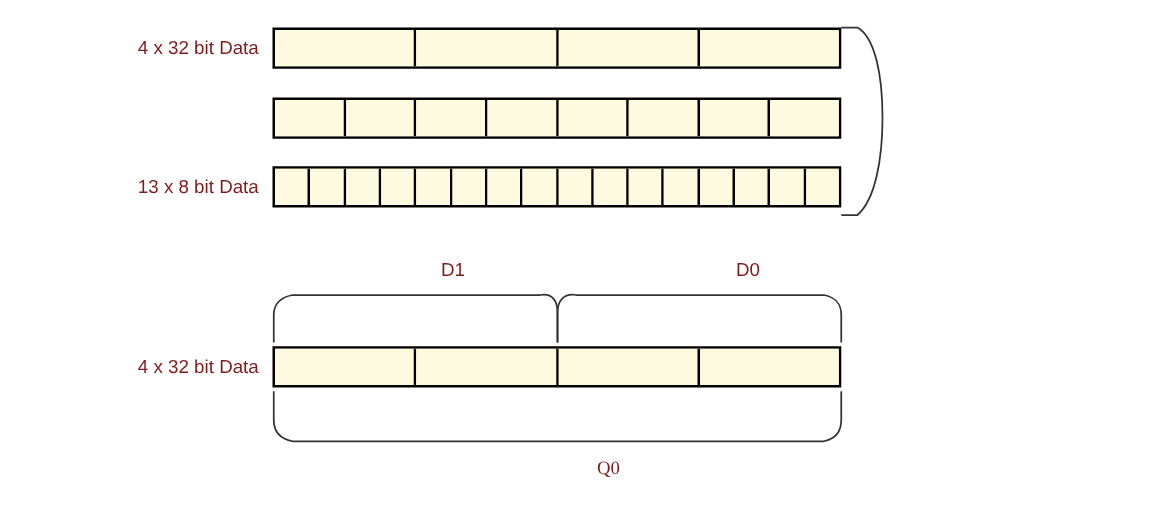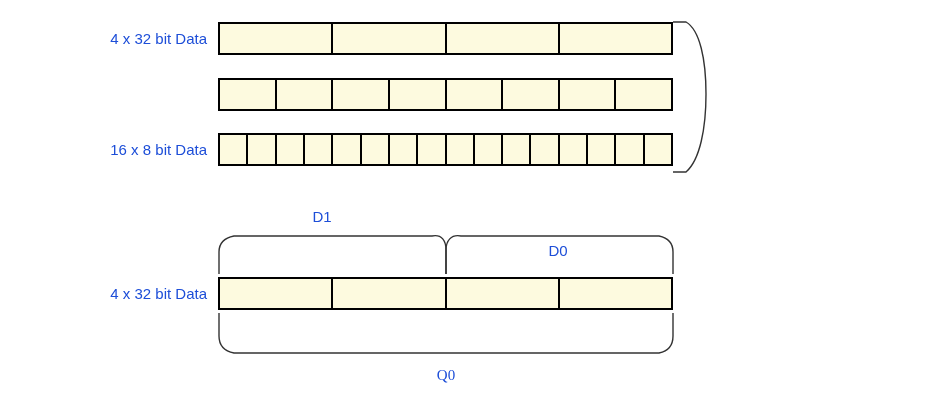--- a/index.html
+++ b/index.html
@@ -16,28 +16,28 @@
     position: relative;
     width: 925px;
     height: 419px;
     background: #ffffff;
     overflow: hidden;
   }
   .label {
     position: absolute;
     font-size: 15px;
     line-height: 15px;
-    color: #1d4ed8;
+    color: #7f1d1d;
     white-space: nowrap;
   }
   .row-label {
     text-align: right;
   }
   .brace-label {
-    text-align: center;
+    text-align: right;
   }
   .bar {
     position: absolute;
     display: flex;
     box-sizing: border-box;
     border: 2px solid #000000;
     background: #FDFADF;
   }
   .cell {
     flex: 1 1 0;
@@ -63,21 +63,21 @@
   }
 </style>
 </head>
 <body>
 
 <div id="diagram-root">
 
   <div class="label row-label" style="left:45px; top:31px; width:162px;">4 x 32 bit Data</div>
 
 
-  <div class="label row-label" style="left:45px; top:142px; width:162px;">16 x 8 bit Data</div>
+  <div class="label row-label" style="left:45px; top:142px; width:162px;">13 x 8 bit Data</div>
 
   <div class="bar" id="bar-4x32-top" style="left:218px; top:22px; width:455px; height:33px;">
       <div class="cell"></div>
       <div class="cell"></div>
       <div class="cell"></div>
       <div class="cell"></div>
     </div>
 
   <div class="bar" id="bar-8x16" style="left:218px; top:78px; width:455px; height:33px;">
       <div class="cell"></div>
@@ -105,21 +105,21 @@
       <div class="cell"></div>
       <div class="cell"></div>
       <div class="cell"></div>
       <div class="cell"></div>
       <div class="cell"></div>
     </div>
 
 
   <div class="label brace-label" style="left:272px; top:209px; width:100px;">D1</div>
 
-  <div class="label brace-label" style="left:508px; top:209px; width:100px;margin-top:34px;">D0</div>
+  <div class="label brace-label" style="left:508px; top:209px; width:100px;">D0</div>
 
   <div class="label row-label" style="left:45px; top:286px; width:162px;">4 x 32 bit Data</div>
 
   <div class="bar" id="bar-4x32-bottom" style="left:218px; top:277px; width:455px; height:33px;">
       <div class="cell"></div>
       <div class="cell"></div>
       <div class="cell"></div>
       <div class="cell"></div>
     </div>
 

